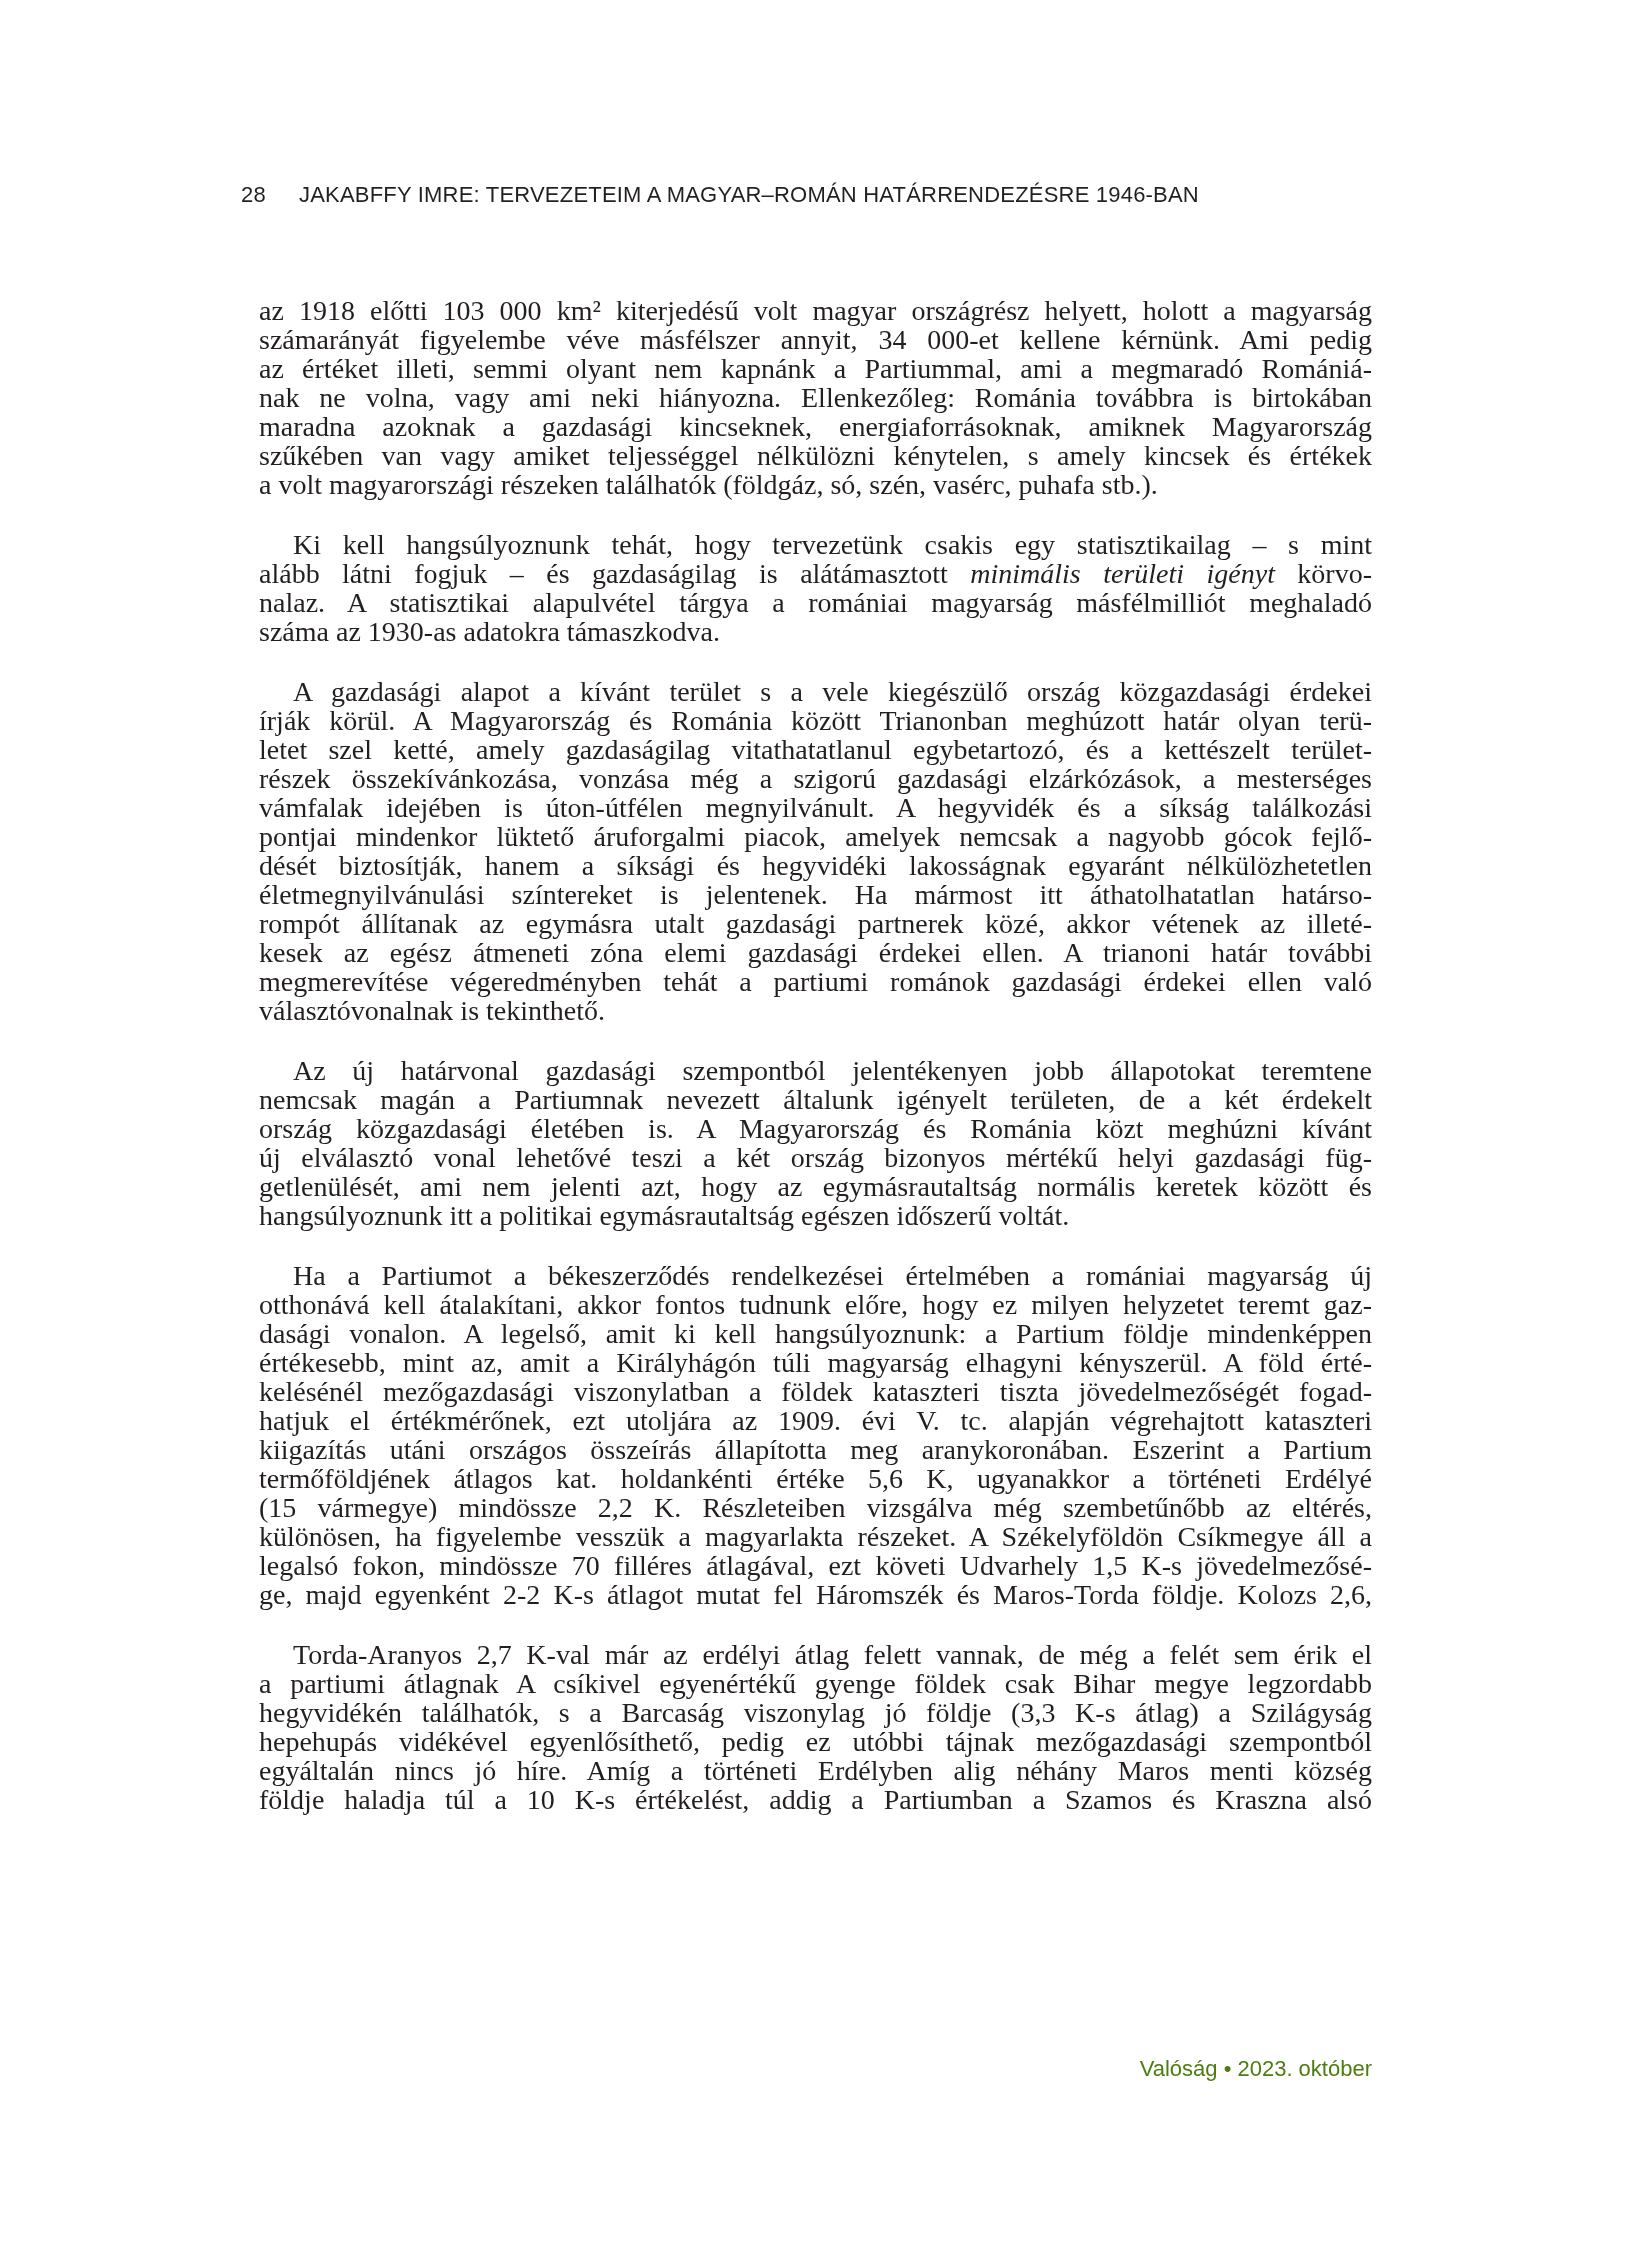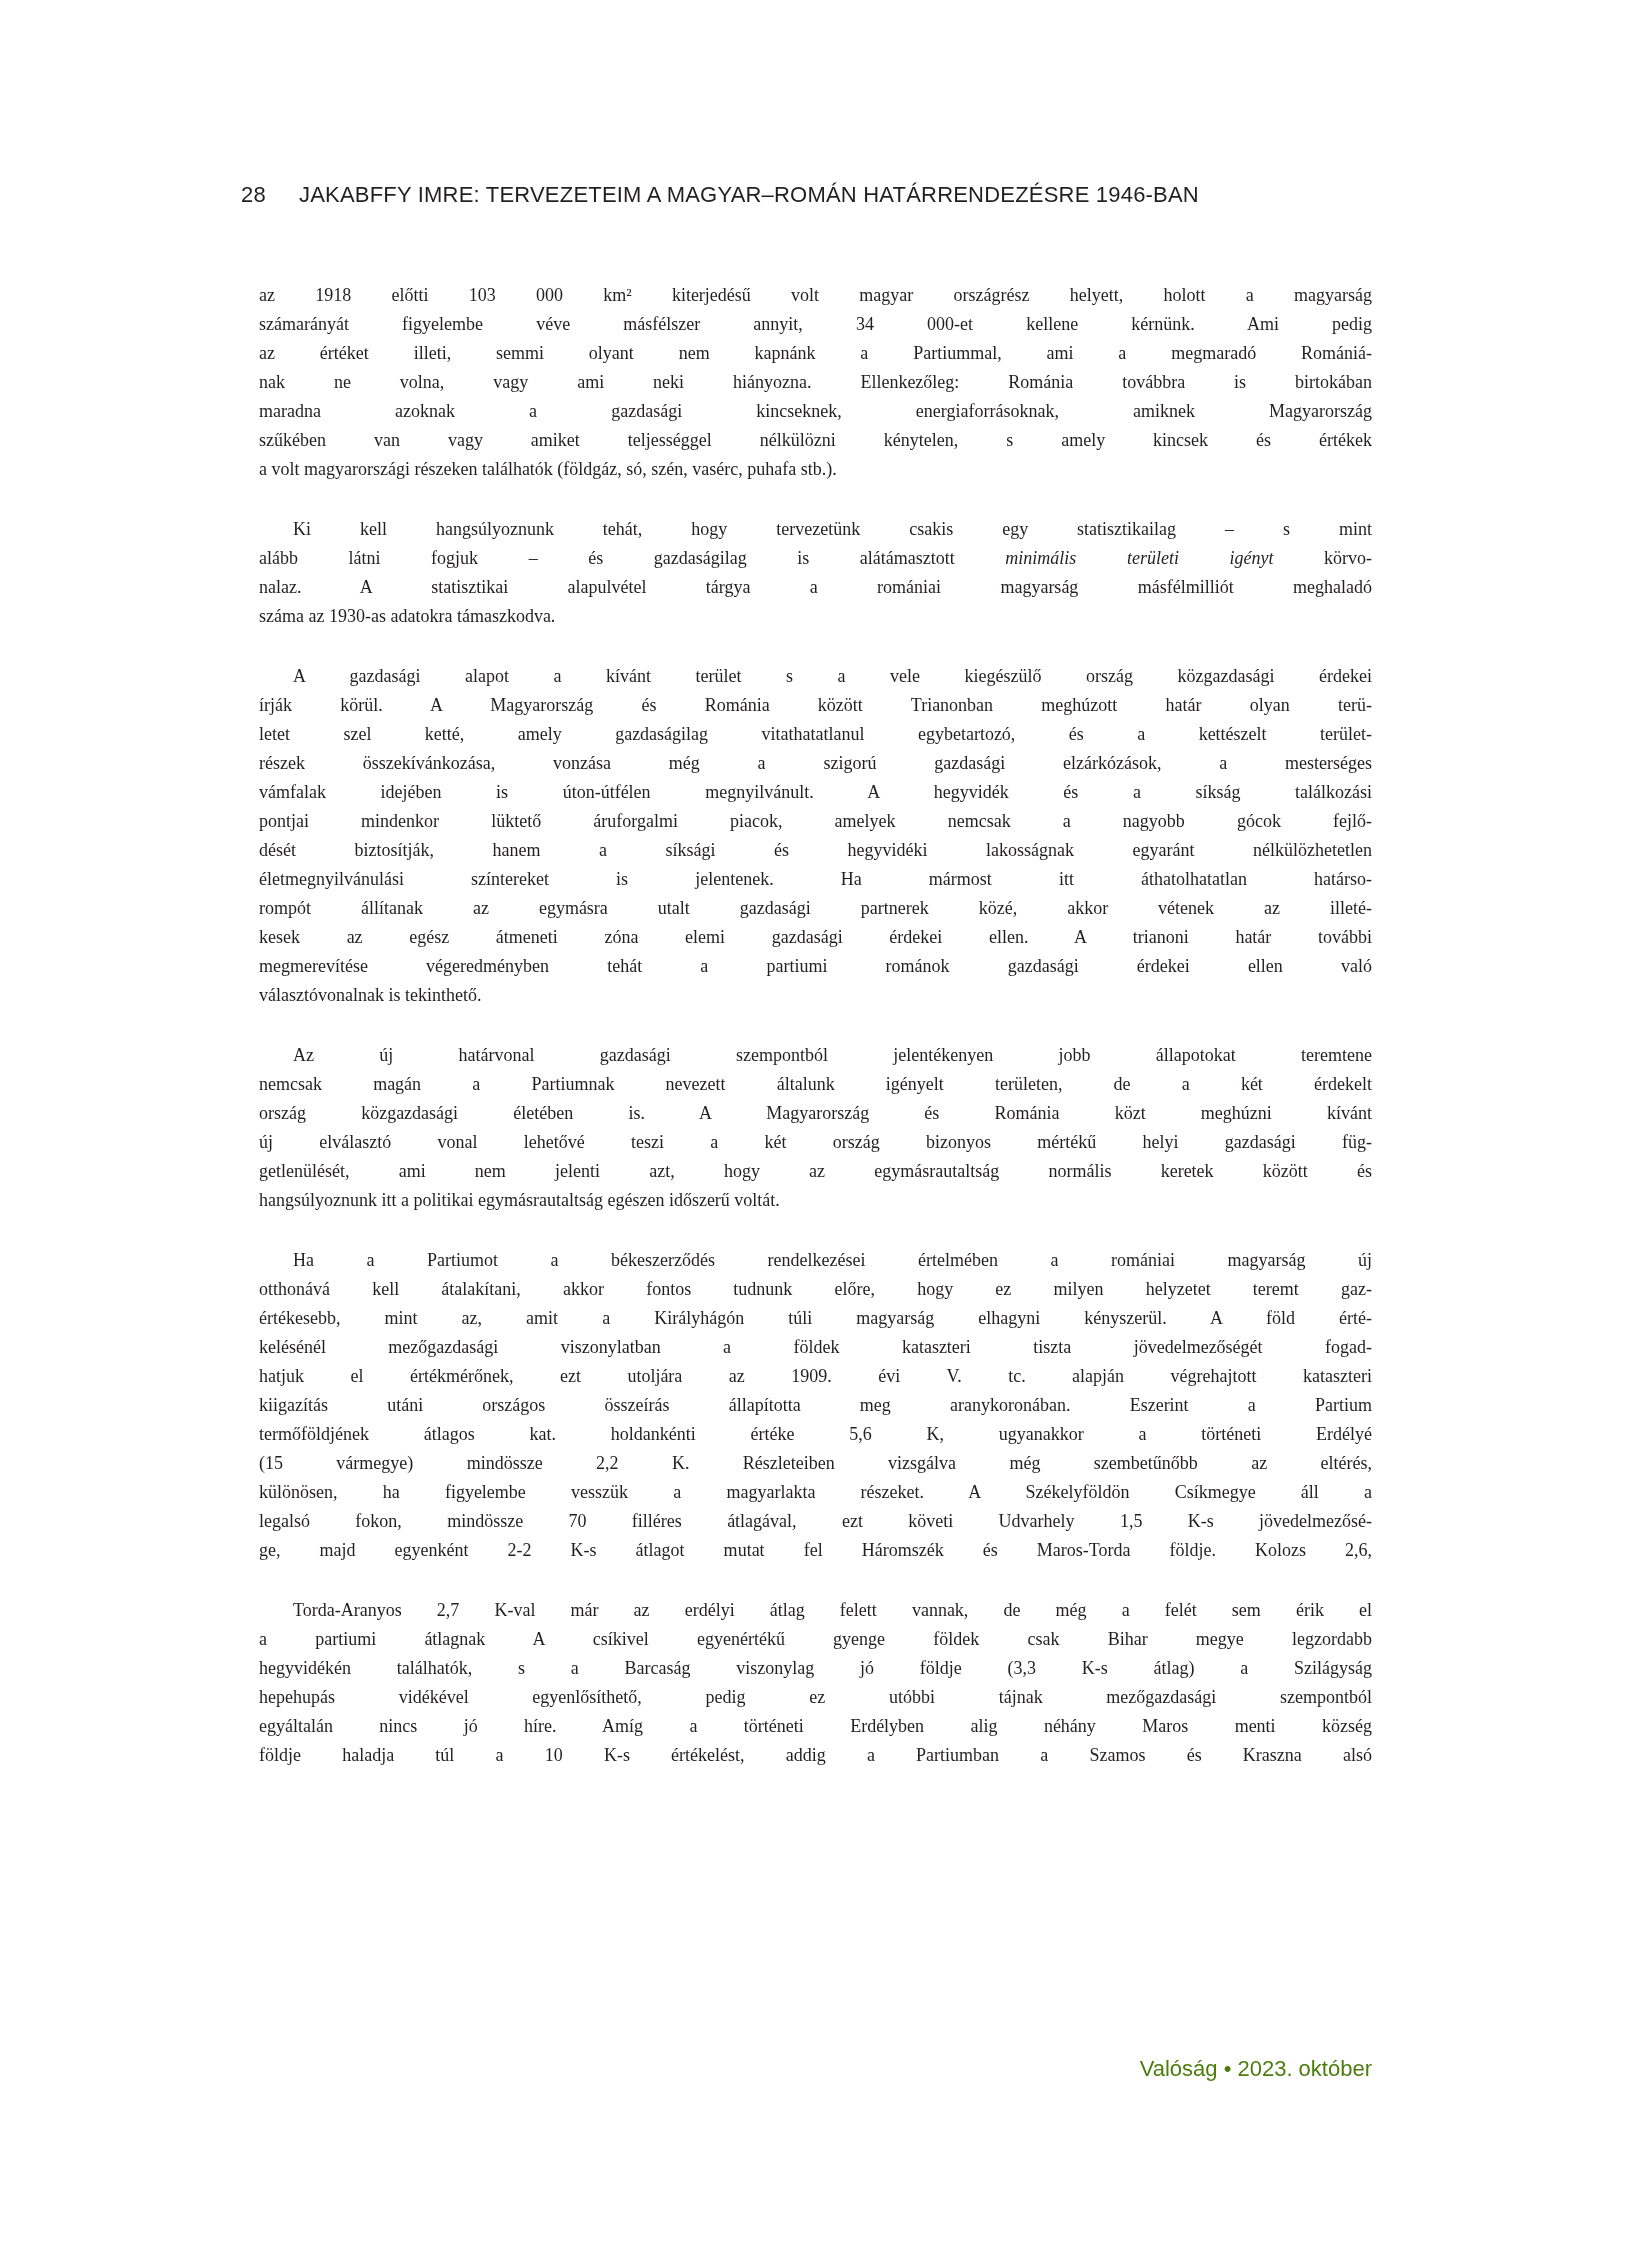--- a/index.html
+++ b/index.html
@@ -4,22 +4,22 @@
 <style>
   html, body { margin: 0; padding: 0; background: #ffffff; }
   body { width: 1628px; height: 2261px; position: relative; overflow: hidden; color: #231f20; }
   .header {
     position: absolute; left: 241px; top: 182px; width: 1134px;
     font-family: "Liberation Sans", sans-serif; font-size: 22px; letter-spacing: 0.2px;
     color: #231f20; white-space: nowrap;
   }
   .header .pageno { display: inline-block; width: 58px; }
   .body {
-    position: absolute; left: 259px; top: 281px; width: 1113px;
-    font-family: "Liberation Serif", serif; font-size: 18px; line-height: 29px;
+    position: absolute; left: 259px; top: 296px; width: 1113px;
+    font-family: "Liberation Serif", serif; font-size: 28px; line-height: 29px;
     color: #231f20;
   }
   .line {
     display: block; height: 29px; white-space: nowrap;
     text-align: justify; text-align-last: justify;
   }
   .line.last { text-align-last: left; }
   .line.indent { padding-left: 34px; margin-top: 31px; }
   .line em { font-style: italic; }
   .footer {
@@ -73,20 +73,21 @@
     <span class="line">nemcsak magán a Partiumnak nevezett általunk igényelt területen, de a két érdekelt</span>
     <span class="line">ország közgazdasági életében is. A Magyarország és Románia közt meghúzni kívánt</span>
     <span class="line">új elválasztó vonal lehetővé teszi a két ország bizonyos mértékű helyi gazdasági füg-</span>
     <span class="line">getlenülését, ami nem jelenti azt, hogy az egymásrautaltság normális keretek között és</span>
     <span class="line last">hangsúlyoznunk itt a politikai egymásrautaltság egészen időszerű voltát.</span>
   </div>
 
   <div>
     <span class="line indent">Ha a Partiumot a békeszerződés rendelkezései értelmében a romániai magyarság új</span>
     <span class="line">otthonává kell átalakítani, akkor fontos tudnunk előre, hogy ez milyen helyzetet teremt gaz-</span>
+    <span class="line">dasági vonalon. A legelső, amit ki kell hangsúlyoznunk: a Partium földje mindenképpen</span>
     <span class="line">értékesebb, mint az, amit a Királyhágón túli magyarság elhagyni kényszerül. A föld érté-</span>
     <span class="line">kelésénél mezőgazdasági viszonylatban a földek kataszteri tiszta jövedelmezőségét fogad-</span>
     <span class="line">hatjuk el értékmérőnek, ezt utoljára az 1909. évi V. tc. alapján végrehajtott kataszteri</span>
     <span class="line">kiigazítás utáni országos összeírás állapította meg aranykoronában. Eszerint a Partium</span>
     <span class="line">termőföldjének átlagos kat. holdankénti értéke 5,6 K, ugyanakkor a történeti Erdélyé</span>
     <span class="line">(15 vármegye) mindössze 2,2 K. Részleteiben vizsgálva még szembetűnőbb az eltérés,</span>
     <span class="line">különösen, ha figyelembe vesszük a magyarlakta részeket. A Székelyföldön Csíkmegye áll a</span>
     <span class="line">legalsó fokon, mindössze 70 filléres átlagával, ezt követi Udvarhely 1,5 K-s jövedelmezősé-</span>
     <span class="line">ge, majd egyenként 2-2 K-s átlagot mutat fel Háromszék és Maros-Torda földje. Kolozs 2,6,</span>
   </div>

